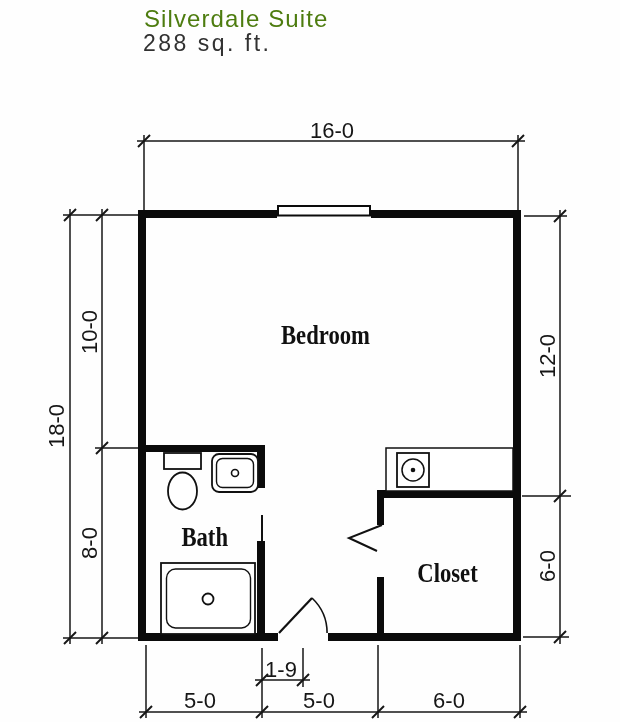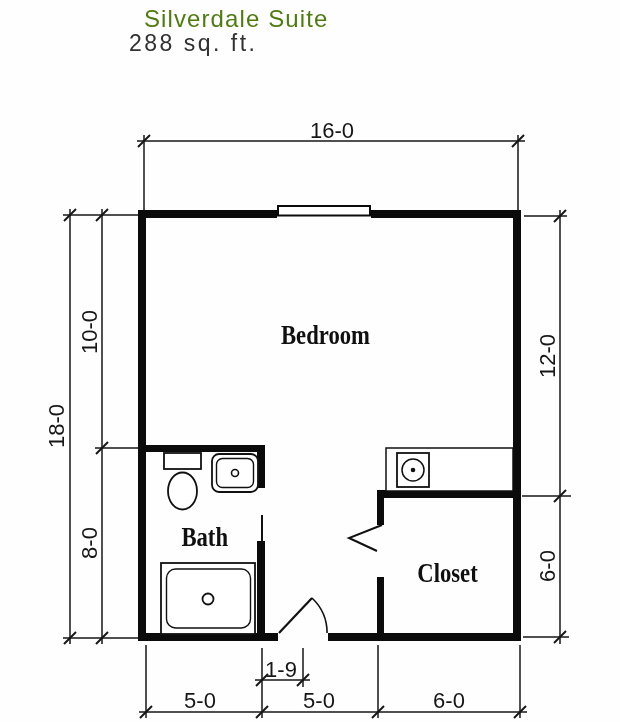--- a/index.html
+++ b/index.html
@@ -1,20 +1,20 @@
 <!DOCTYPE html>
 <html><head>
 <meta charset="utf-8">
 <style>
   html,body{margin:0;padding:0;background:#ffffff;}
   #page{position:relative;width:620px;height:722px;background:#fefefe;overflow:hidden;
         font-family:"Liberation Sans", sans-serif;}
   .title{position:absolute;left:144px;top:-1px;font-size:24px;letter-spacing:1.1px;
          color:#4d7c0f;margin-top:6px;}
-  .subtitle{position:absolute;left:129px;top:30px;font-size:23px;letter-spacing:2.5px;
+  .subtitle{position:absolute;left:143px;top:30px;font-size:23px;letter-spacing:2.5px;
          color:#313131;}
 </style>
 </head>
 <body>
 <div id="page">
 
 <div class="title">Silverdale Suite</div>
 
 <div class="subtitle">288 sq. ft.</div>
 <svg width="620" height="722" viewBox="0 0 620 722" style="position:absolute;left:0;top:0;" fill="none" stroke="none">

